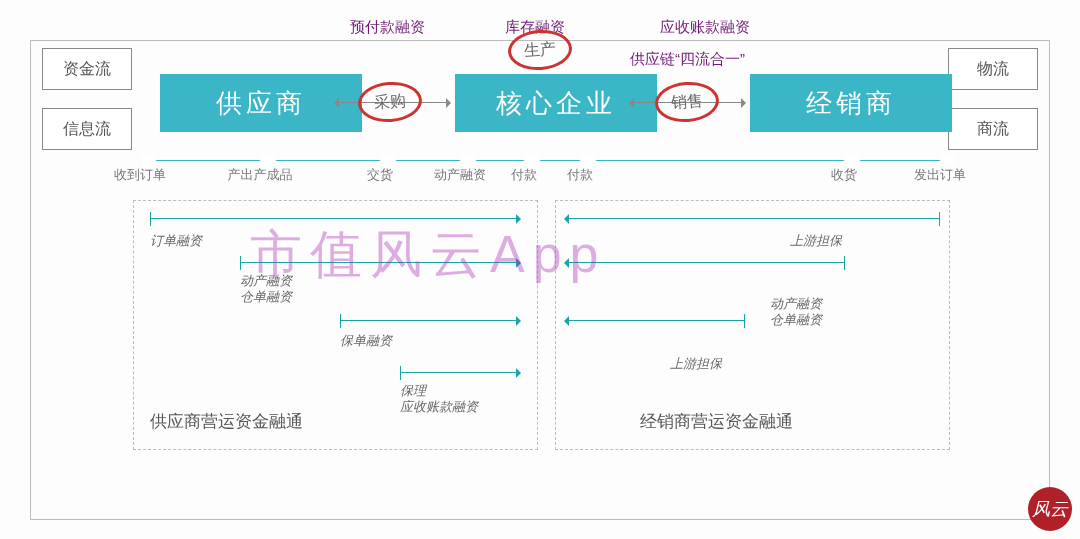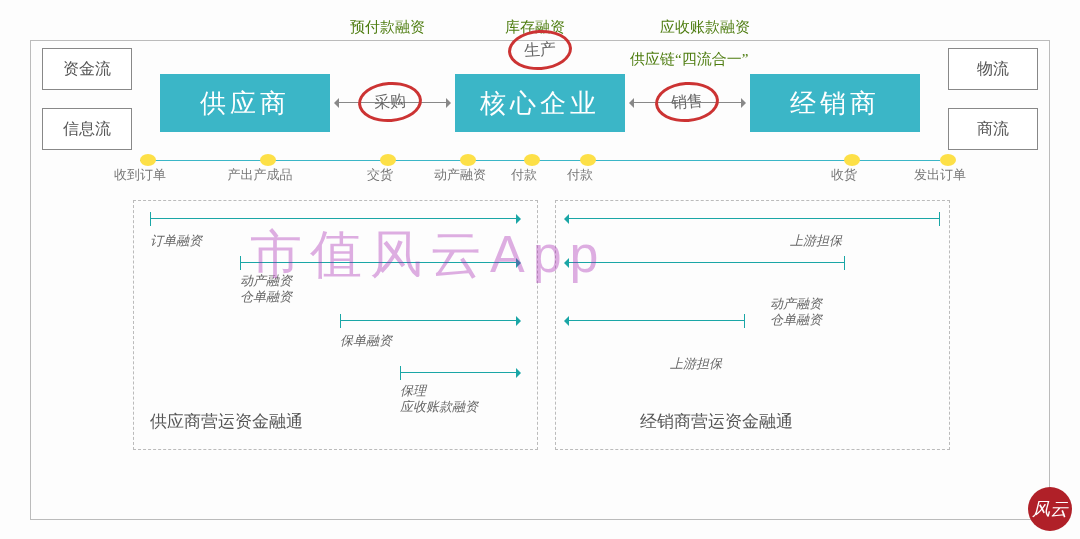--- a/index.html
+++ b/index.html
@@ -20,25 +20,25 @@
   .side-box {
     position: absolute;
     width: 90px; height: 42px;
     border: 1px solid #888;
     background: #fff;
     display: flex; align-items: center; justify-content: center;
     font-size: 16px; color: #555;
   }
   .top-label {
     position: absolute;
-    font-size: 15px; color: #4d7c0f; font-family: Liberation Serif, serif;
+    font-size: 15px; color: #701a75;
   }
   .entity {
     position: absolute;
-    width: 170px; height: 58px;
+    width: 202px; height: 58px;
     background: #3bb6c7;
     color: #fff;
     display: flex; align-items: center; justify-content: center;
     font-size: 26px;
     letter-spacing: 4px;
   }
   .red-circle {
     position: absolute;
     width: 64px; height: 40px;
     border: 3px solid #c33;
@@ -64,21 +64,21 @@
   .timeline {
     position: absolute;
     left: 140px; top: 160px;
     width: 800px;
     height: 1px;
     background: #3bb6c7;
   }
   .dot {
     position: absolute;
     width: 16px; height: 12px;
-    background: #fde047;
+    background: #ffffff;
     border-radius: 50%;
     top: -6px;
   }
   .dot-label {
     position: absolute;
     font-size: 13px; color: #777;
     top: 12px;
     white-space: nowrap;
     transform: translateX(-50%);
   }

